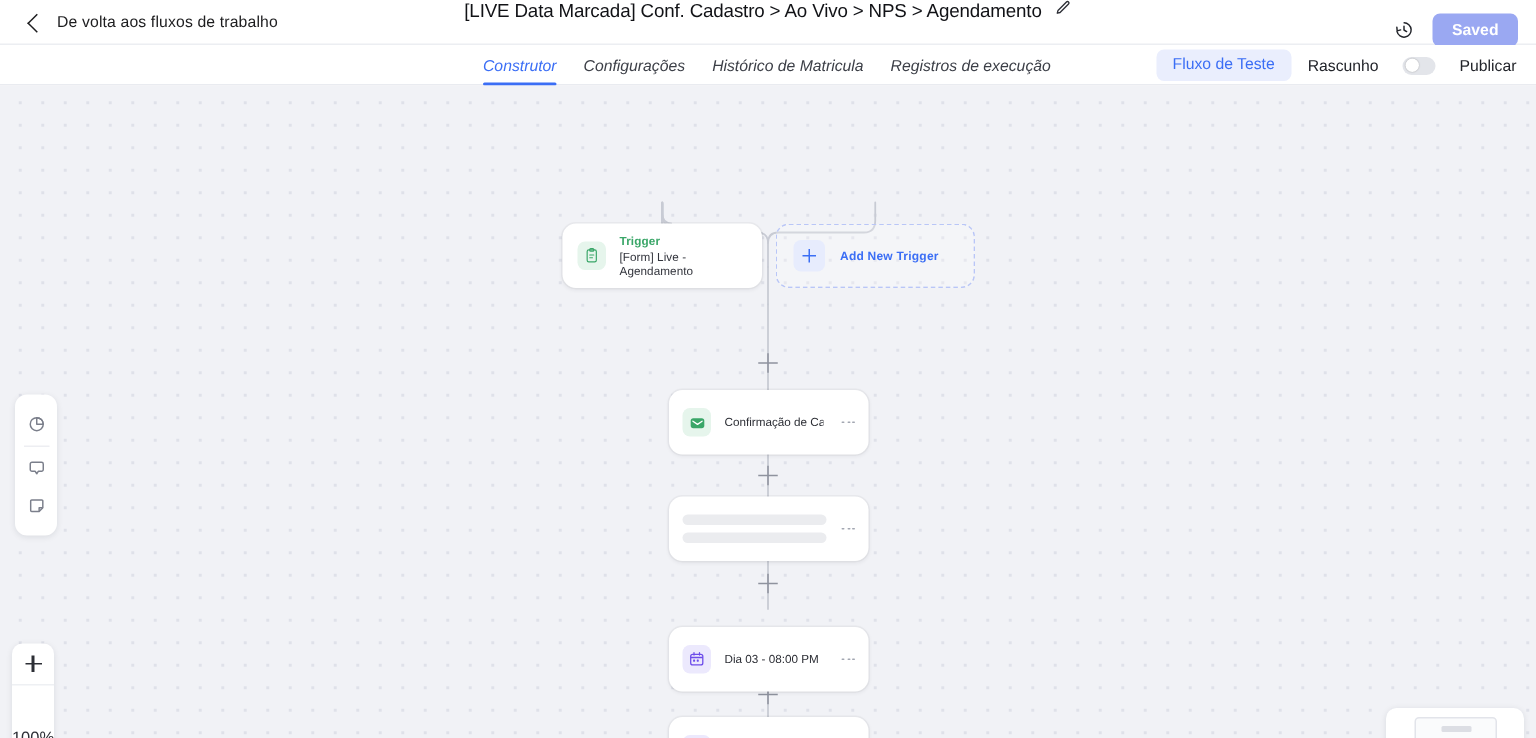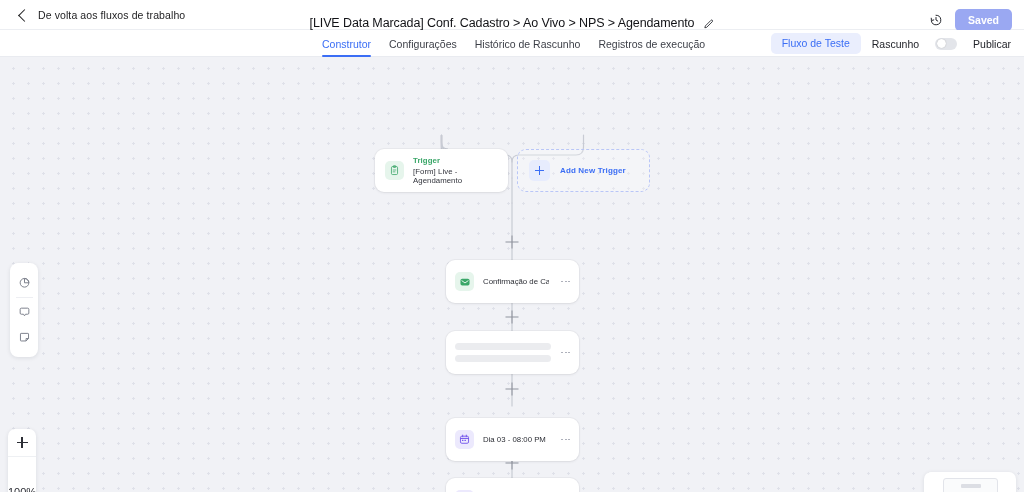--- a/index.html
+++ b/index.html
@@ -31,21 +31,21 @@
     border-bottom: 1.6px solid #1d1d1f;
     transform: rotate(45deg);
     display: inline-block;
     margin-right: 1px;
   }
   .back-label {
     font-size: 10.5px; color: #1d1d1f; letter-spacing: .1px;
   }
   .doc-title-wrap {
     position: absolute; left: 0; right: 0; top: 0; height: 30px;
-    display: flex; align-items: flex-end; justify-content: center; gap: 9px;
+    display: flex; align-items: flex-start; justify-content: center; gap: 9px;
     pointer-events: none;
   }
   .doc-title {
     font-size: 12.5px; color: #111216; font-weight: 400; letter-spacing: -.1px;
   }
   .pencil-icon { width: 11px; height: 11px; display:block; pointer-events:auto; cursor:pointer; }
 
   .topbar-right {
     position: absolute; right: 12px; top: 0; height: 40px;
     display: flex; align-items: center; gap: 12px;
@@ -61,21 +61,21 @@
 
   
   .tabbar {
     position: absolute; top: 30px; left: 0;
     width: 1024px; height: 27px;
     background: #ffffff;
     border-bottom: 1px solid #e9ebf0;
   }
   .tabs {
     position: absolute; left: 322px; top: 0; height: 27px;
-    display: flex; align-items: center; gap: 0;
+    display: flex; align-items: center; gap: 0; font-style: italic;
   }
   .tab {
     font-size: 10.5px; color: #3c3f47;
     padding: 0 9px; height: 27px;
     display: flex; align-items: center;
     cursor: pointer; position: relative;
     white-space: nowrap;
   }
   .tab:first-child { padding-left: 0; }
   .tab.active { color: #3b6ef5; }
@@ -279,21 +279,21 @@
       <path d="M10 6.4V10l2.5 1.5" fill="none" stroke="#22242a" stroke-width="1.4" stroke-linecap="round" stroke-linejoin="round"></path>
     </svg>
     <button class="saved-btn">Saved</button>
   </div>
 </div>
 
 <div class="tabbar">
   <div class="tabs">
     <div class="tab active">Construtor</div>
     <div class="tab">Configurações</div>
-    <div class="tab">Histórico de Rascunho</div>
+    <div class="tab">Histórico de Matricula</div>
     <div class="tab">Registros de execução</div>
   </div>
 
   <div class="tabbar-right">
     <button class="test-flow-btn">Fluxo de Teste</button>
     <div class="publish-group">
       <span class="publish-label">Rascunho</span>
       <div class="toggle">
         <span class="knob"></span>
       </div>

